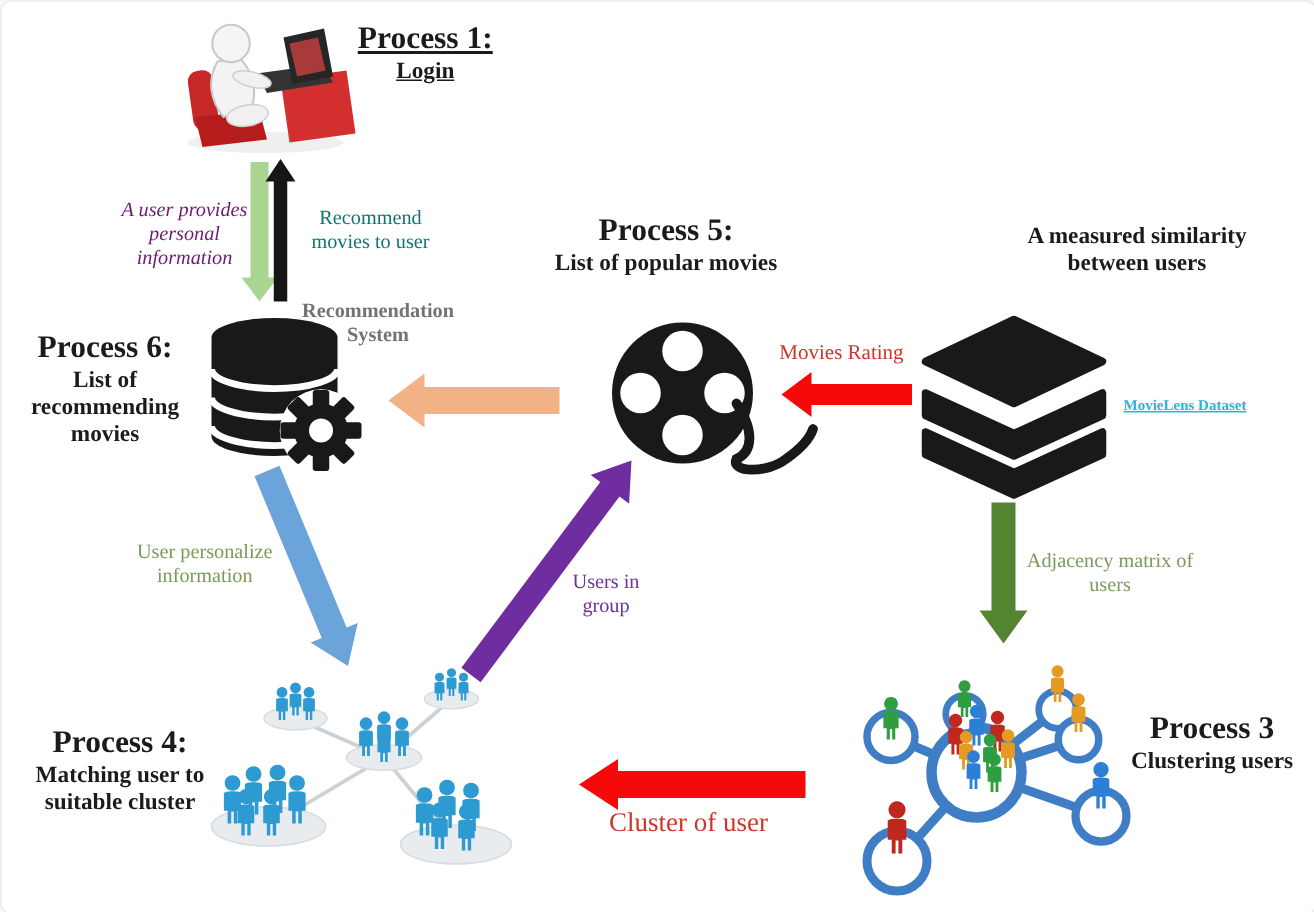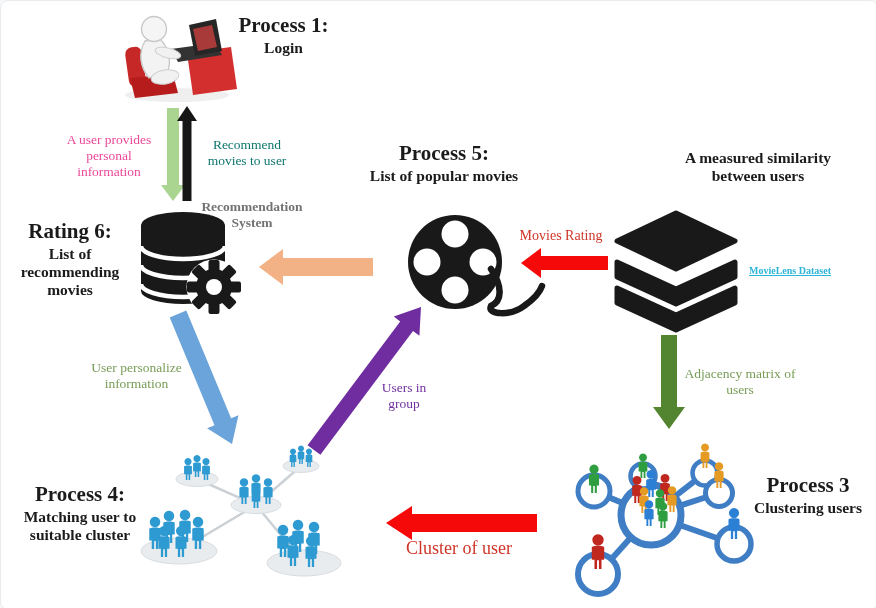--- a/index.html
+++ b/index.html
@@ -153,50 +153,50 @@
     <polygon points="166,107 166,184 160,184 172,200 184,184 178,184 178,107" stroke-width="1.2" fill="#a9d590"></polygon>
     <polygon points="190.5,200 190.5,120 196,120 186,105 176,120 181.5,120 181.5,200" fill="#161616"></polygon>
     <polygon points="372,257 282,257 282,248 258,266 282,284 282,275 372,275" fill="#f3b285"></polygon>
     <polygon points="607,255 540,255 540,247 520,262 540,277 540,269 607,269" fill="#f60909"></polygon>
     <polygon points="660,334 660,406 652,406 668,428 684,406 676,406 676,334" fill="#53842f"></polygon>
     <polygon points="168.7,316.5 213.5,424.3 206.1,427.3 231,443 237.5,414.3 230.1,417.3 185.3,309.5" fill="#6aa4da"></polygon>
     <polygon points="319.4,453.8 412,330 418.4,334.8 420,306 392.8,315.6 399.2,320.4 306.6,444.2" fill="#6f2da0"></polygon>
     <polygon points="536,513 411,513 411,505 385,522 411,539 411,531 536,531" fill="#f60909"></polygon>
   </svg>
 
-  <div class="pblock" style="left:200px;top:12px;width:165px;">
+  <div class="pblock" style="left:200px;top:12px;width:165px;text-decoration:underline;">
     <div class="ptitle">Process 1:</div>
     <div class="psub">Login</div>
   </div>
 
   <div class="pblock" style="left:348px;top:140px;width:190px;">
     <div class="ptitle">Process 5:</div>
     <div class="psub">List of popular movies</div>
   </div>
 
   <div class="pblock" style="left:658px;top:146px;width:198px;">
     <div class="psub">A measured similarity between users</div>
   </div>
 
   <div class="pblock" style="left:2px;top:218px;width:134px;">
-    <div class="ptitle">Rating 6:</div>
+    <div class="ptitle">Process 6:</div>
     <div class="psub">List of recommending movies</div>
   </div>
 
   <div class="pblock" style="left:5px;top:481px;width:148px;">
     <div class="ptitle">Process 4:</div>
     <div class="psub">Matching user to suitable cluster</div>
   </div>
 
   <div class="pblock" style="left:738px;top:472px;width:138px;">
     <div class="ptitle">Process 3</div>
     <div class="psub">Clustering users</div>
   </div>
 
-  <div class="label" style="left: 54px; top: 131px; width: 108px; color: #ec4899;">A user provides personal information</div>
+  <div class="label" style="left: 68px; top: 131px; width: 108px; color: #701a75; font-style: italic;">A user provides personal information</div>
 
   <div class="label" style="left: 195px; top: 136px; width: 102px; color: #0f766e;">Recommend movies to user</div>
 
   <div class="label bold" style="left: 190px; top: 198px; width: 122px; color: #737373;">Recommendation System</div>
 
   <div class="label nowrap" style="left: 500px; top: 227px; width: 120px; font-size: 14px; color: rgb(207, 53, 40);">Movies Rating</div>
 
   <div class="label bold nowrap" style="left: 725px; top: 264px; width: 128px; font-size: 10px; color: rgb(44, 180, 217); text-decoration: underline;">MovieLens Dataset</div>
 
   <div class="label" style="left: 680px; top: 365px; width: 118px; color: rgb(120, 156, 88);">Adjacency matrix of users</div>

